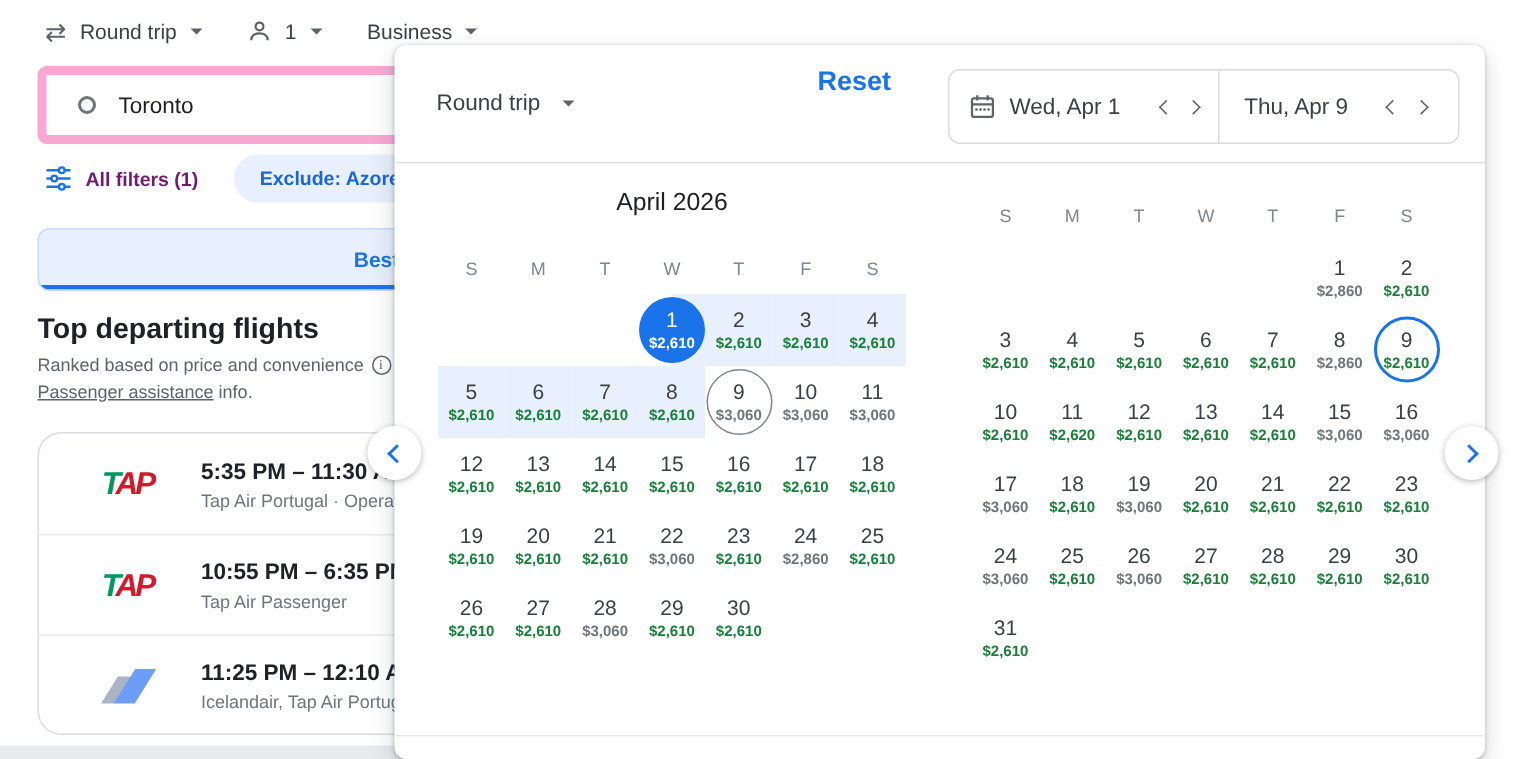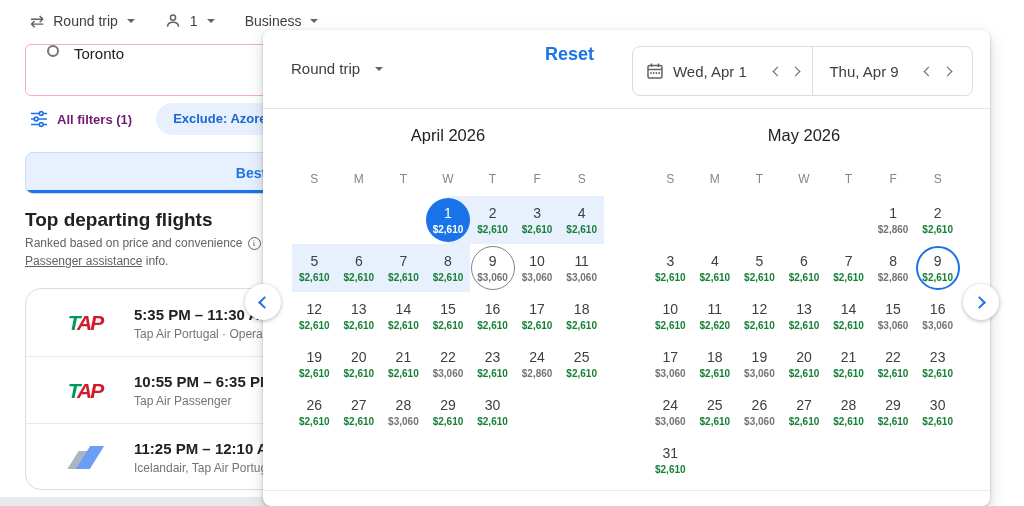--- a/index.html
+++ b/index.html
@@ -6,21 +6,21 @@
   body { background:#fff; font-family:"Liberation Sans", sans-serif; }
   .stage { position:relative; width:1024px; height:506px; background:#fff; overflow:hidden; }
 
   
   .topbar { position:absolute; left:30px; top:8px; height:26px; display:flex; align-items:center; gap:30px; z-index:1; }
   .tb-ctl { display:flex; align-items:center; gap:9px; font-size:14px; color:#3c4043; cursor:pointer; }
   .swap-ic { font-size:17px; color:#5f6368; line-height:1; }
   .caret { width:0; height:0; border-left:4px solid transparent; border-right:4px solid transparent; border-top:4.5px solid #5f6368; }
 
   
-  .origin { position:absolute; left:25px; top:44px; width:430px; height:52px; border:1px solid #f9a8d4; border-radius:6px; display:flex; gap:15px; padding-left:21px; z-index:1; background:#fff; }
+  .origin { position:absolute; left:25px; top:44px; width:430px; height:52px; border:6px solid #f9a8d4; border-radius:6px; display:flex; align-items:center; gap:15px; padding-left:21px; z-index:1; background:#fff; }
   .o-ring { width:12px; height:12px; border:2px solid #70757a; border-radius:50%; flex:0 0 auto; }
   .origin .val { font-size:15px; color:#202124; }
 
   
   .filters { position:absolute; left:30px; top:103px; display:flex; align-items:center; gap:10px; z-index:1; }
   .allf { font-size:13px; font-weight:700; color:#701a75; cursor:pointer; display:flex; align-items:center; gap:9px; }
   .chip { margin-left:14px; height:32px; border-radius:16px; background:#e8f0fe; color:#1967d2; font-size:13px; font-weight:700; line-height:32px; padding:0 17px; white-space:nowrap; cursor:pointer; }
 
   
   .tabs { position:absolute; left:25px; top:152px; width:452px; height:42px; border:1px solid #c6dafc; border-radius:8px; background:#e8f0fe; overflow:hidden; z-index:1; cursor:pointer; }
@@ -358,21 +358,20 @@
             <div class="num">29</div>
             <div class="price low">$2,610</div>
           </div>
           <div class="cell">
             <div class="num">30</div>
             <div class="price low">$2,610</div>
           </div>
         </div>
     </div>
     <div class="month m1">
-      <div class="m-title">May 2026</div>
       <div class="wk-row">
           <div class="wk">S</div>
           <div class="wk">M</div>
           <div class="wk">T</div>
           <div class="wk">W</div>
           <div class="wk">T</div>
           <div class="wk">F</div>
           <div class="wk">S</div>
         </div>
       <div class="days">

